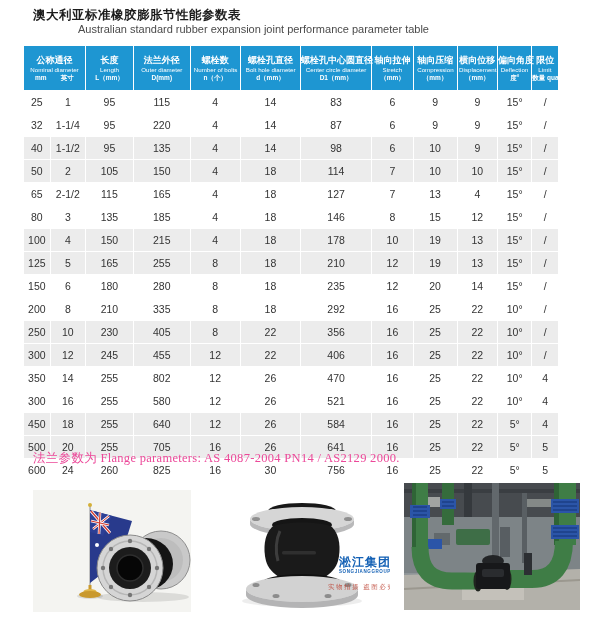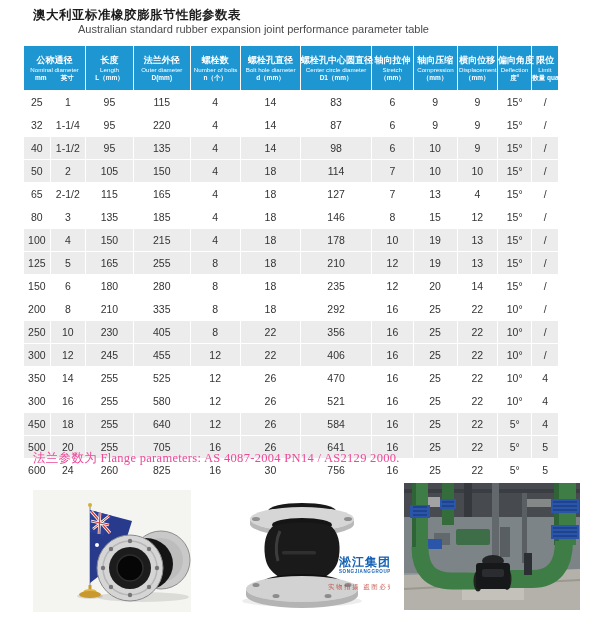--- a/index.html
+++ b/index.html
@@ -285,21 +285,21 @@
           <td>16</td>
           <td>25</td>
           <td>22</td>
           <td>10°</td>
           <td>/</td>
         </tr>
         <tr>
           <td>350</td>
           <td>14</td>
           <td>255</td>
-          <td>525</td>
+          <td>802</td>
           <td>12</td>
           <td>26</td>
           <td>470</td>
           <td>16</td>
           <td>25</td>
           <td>22</td>
           <td>10°</td>
           <td>4</td>
         </tr>
         <tr>

